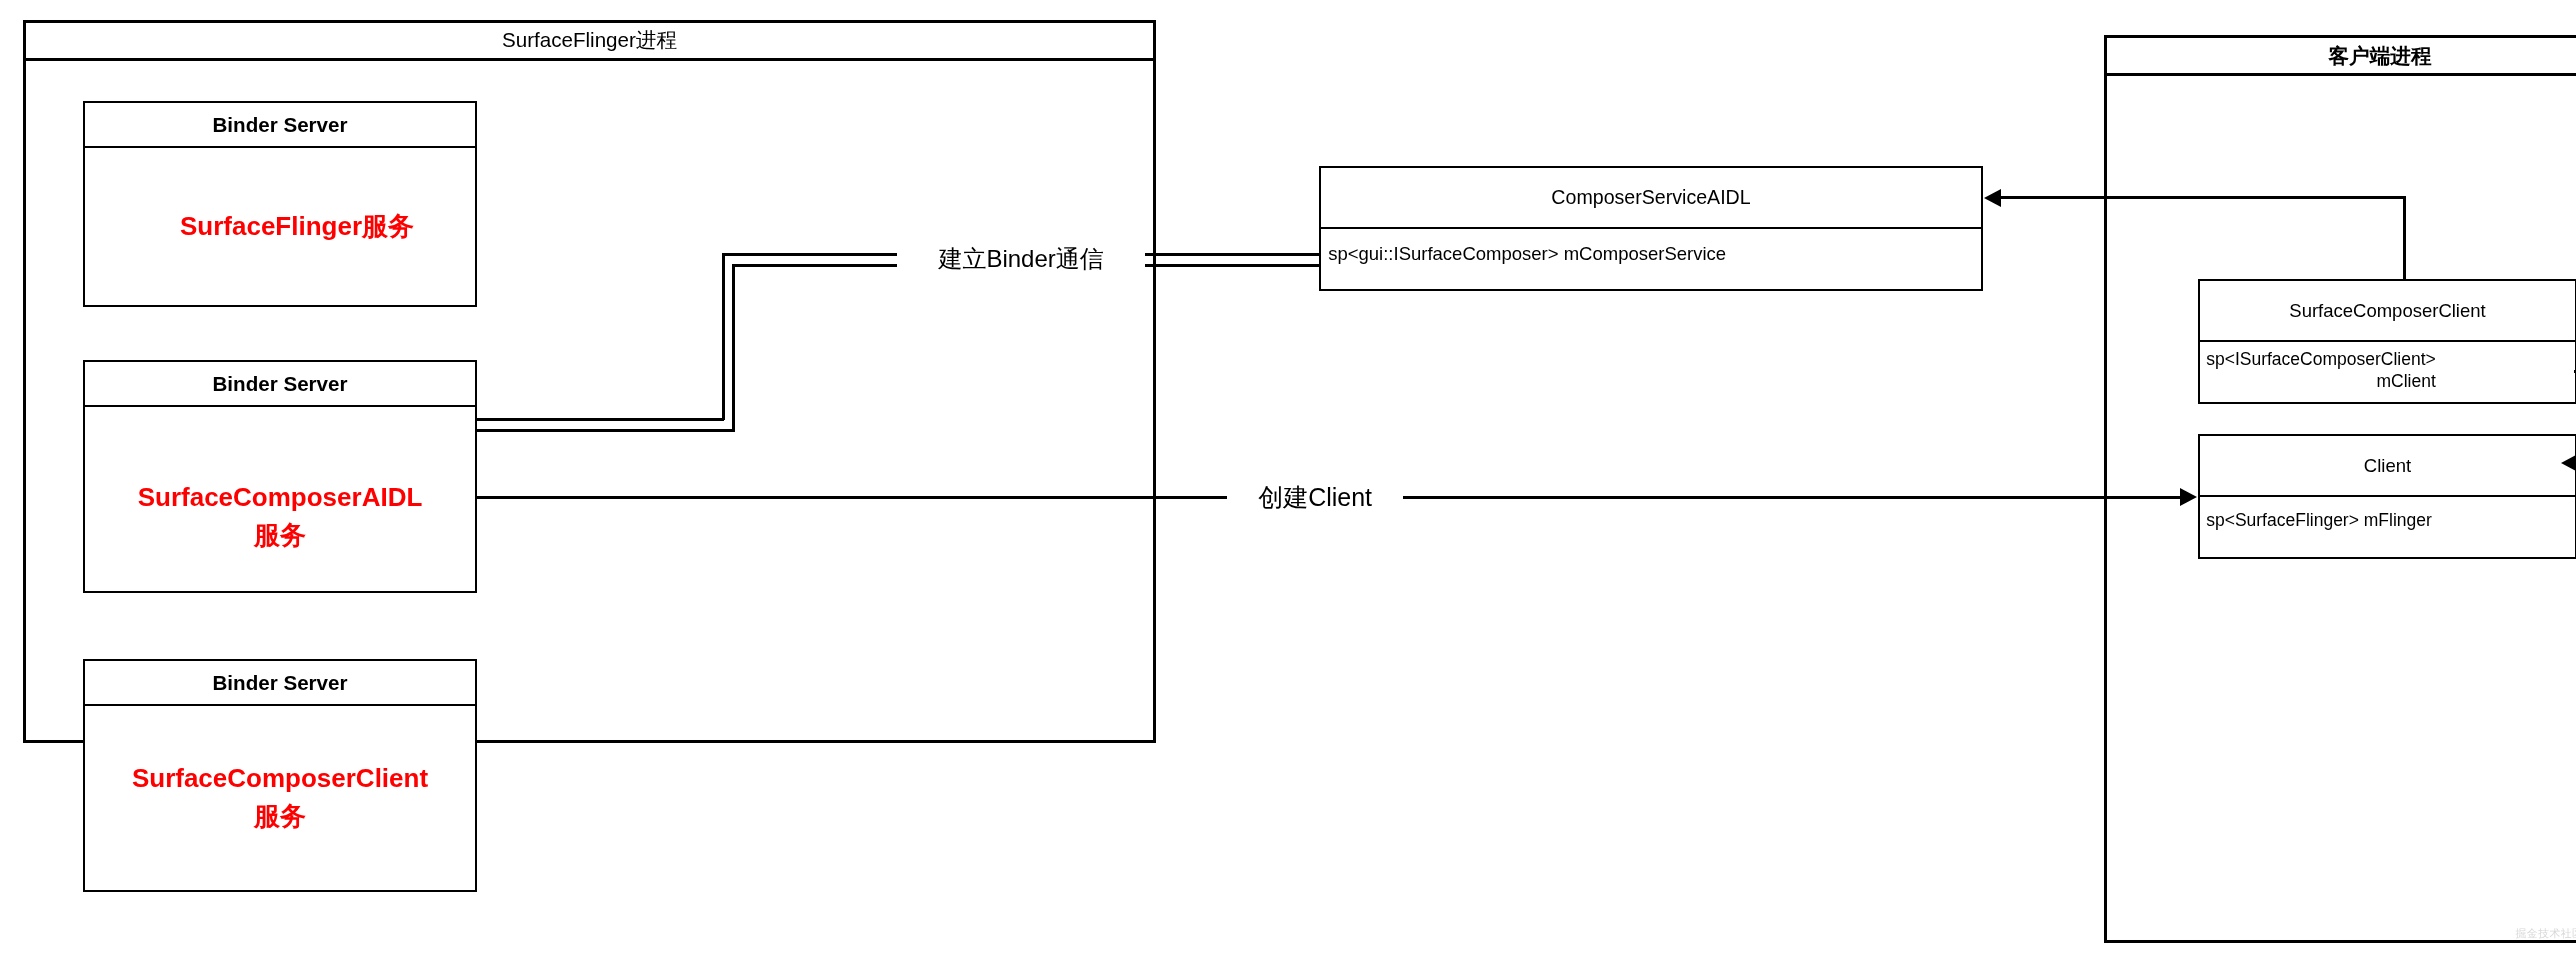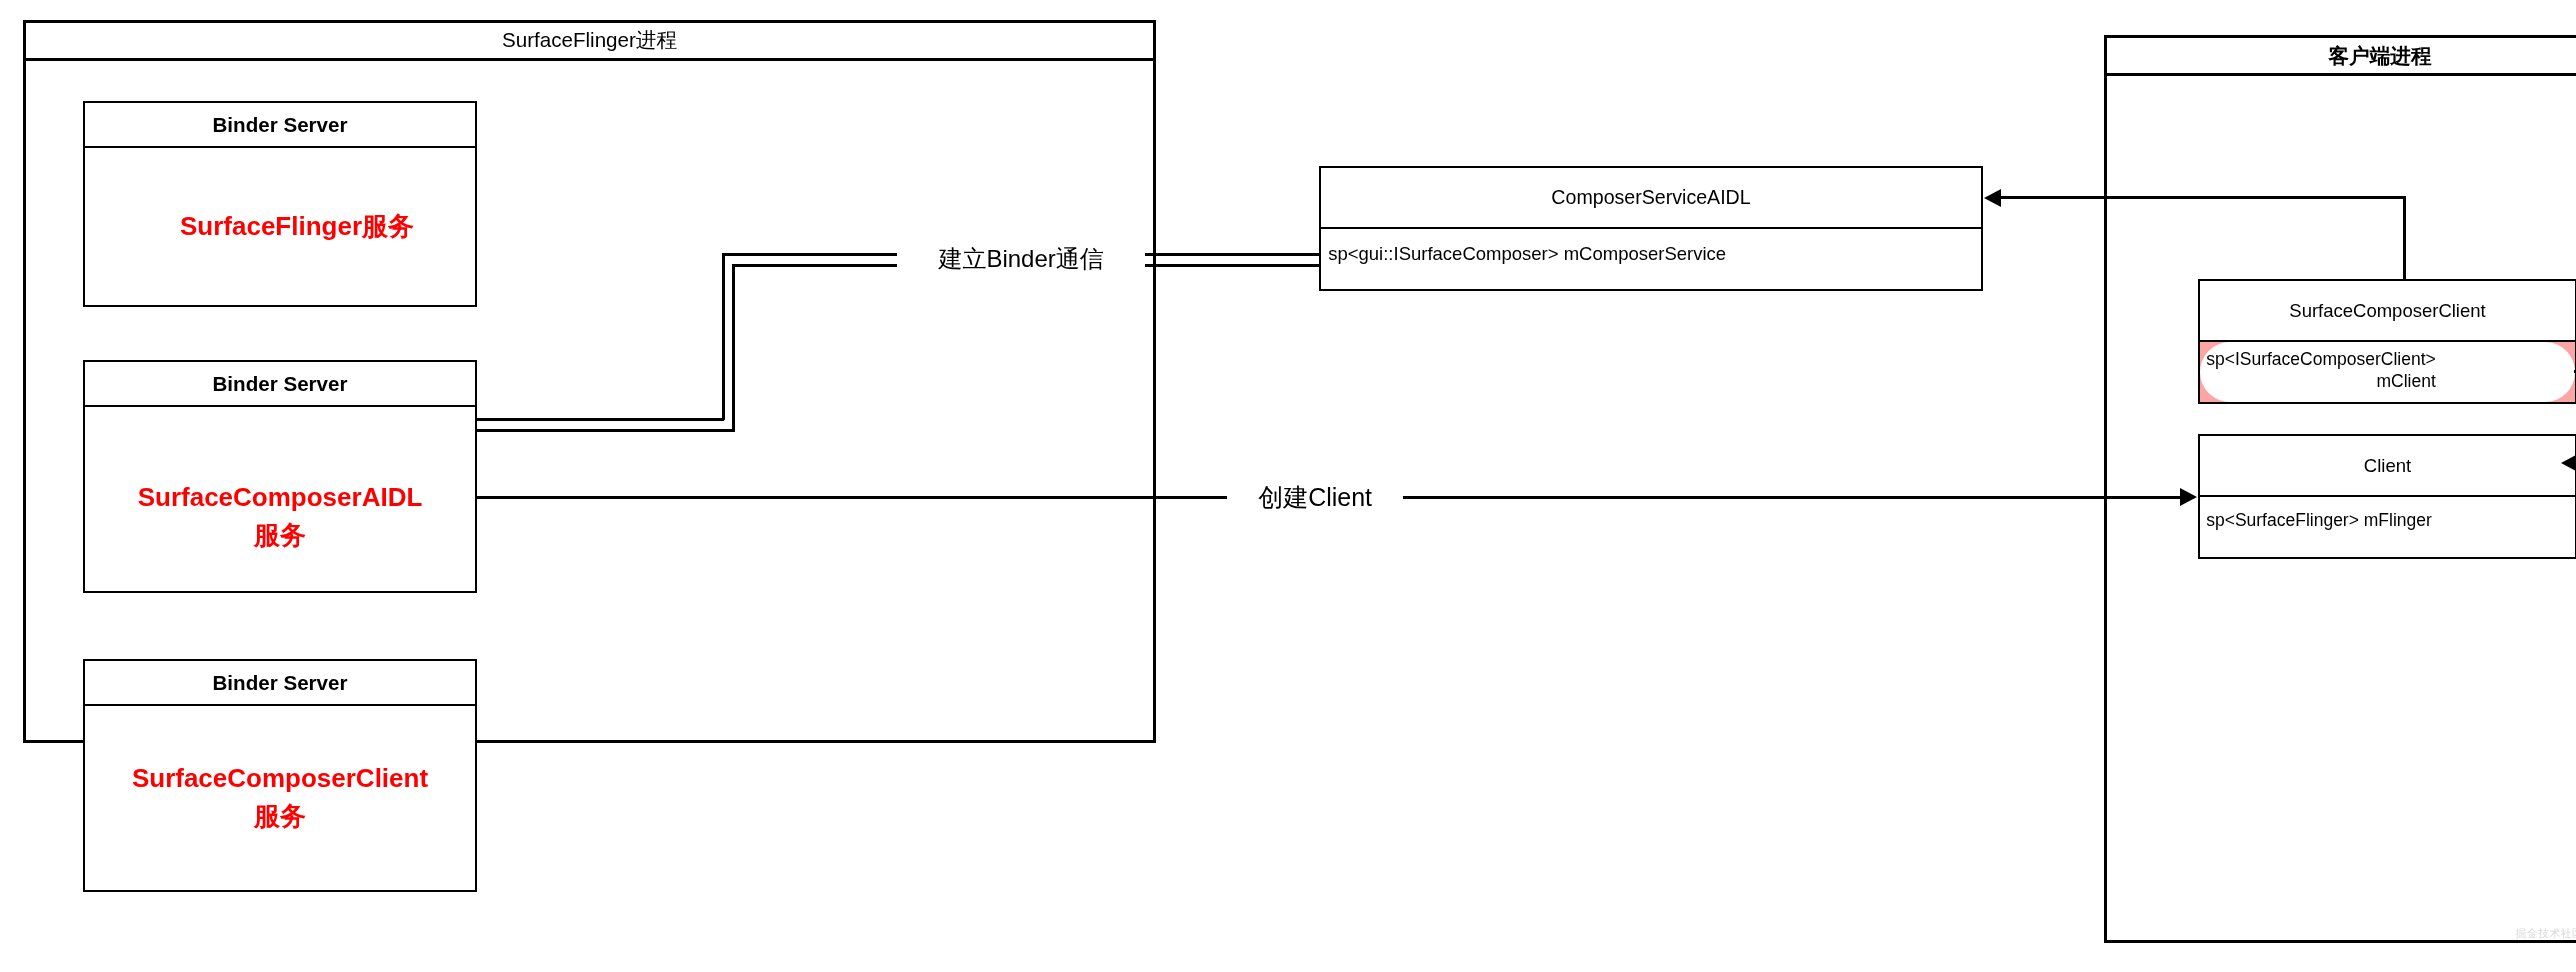--- a/index.html
+++ b/index.html
@@ -176,21 +176,21 @@
     </div>
     <div class="uml-body left-align" style="padding:13.4px 7.2px 0 7.2px;">
       <span class="attr-text" style="font-size:18.5px;">sp&lt;gui::ISurfaceComposer&gt; mComposerService</span>
     </div>
   </div>
 
   <div class="abs umlbox" style="left:2198px; top:279px; width:379px; height:125px;">
     <div class="uml-header" style="height:61px; font-size:18.5px;">
       <span>SurfaceComposerClient</span>
     </div>
-    <div class="uml-body left-align" style="padding:7.2px 6.2px 0 6.2px;border-radius:30px;">
+    <div class="uml-body left-align" style="padding:7.2px 6.2px 0 6.2px;">
       <span class="attr-text" style="font-size:17.5px;">sp&lt;ISurfaceComposerClient&gt;
 mClient</span>
     </div>
   </div>
 
   <div class="abs umlbox" style="left:2198px; top:434px; width:379px; height:125px;">
     <div class="uml-header" style="height:61px; font-size:18.5px;">
       <span>Client</span>
     </div>
     <div class="uml-body left-align" style="padding:13.4px 6.2px 0 6.2px;">

